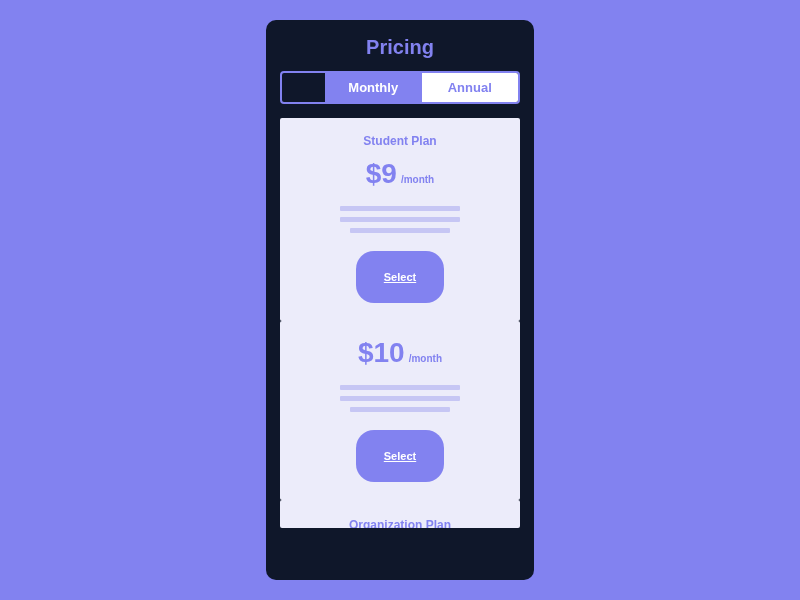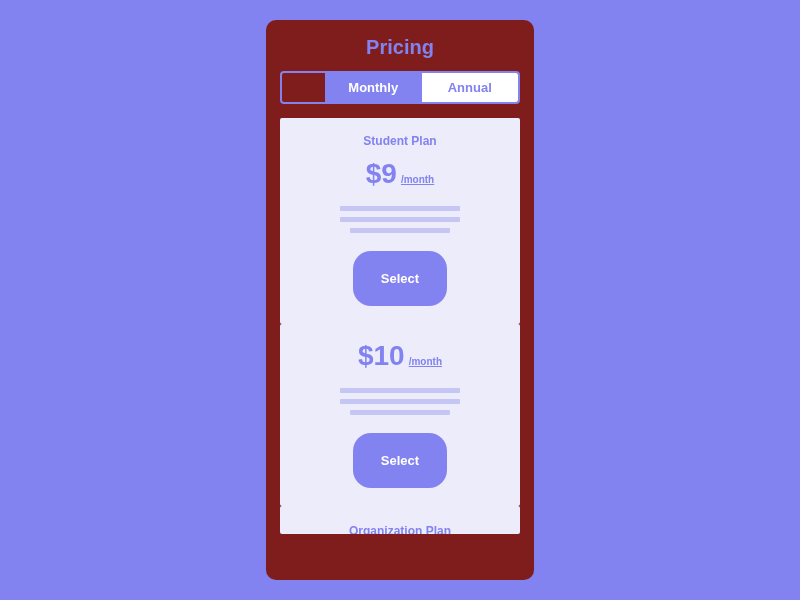--- a/index.html
+++ b/index.html
@@ -13,21 +13,21 @@
       background: #8282f0;
       display: flex;
       align-items: center;
       justify-content: center;
       font-family: -apple-system, BlinkMacSystemFont, "Segoe UI", Arial, sans-serif;
       overflow: hidden;
     }
     .phone-card {
       width: 268px;
       height: 560px;
-      background: #7f1d1d;
+      background: #0f172a;
       border-radius: 10px;
       padding: 16px 14px;
       overflow: hidden;
       position: relative;
     }
     .title {
       text-align: center;
       color: #8282f0;
       font-size: 20px;
       font-weight: 700;
@@ -83,21 +83,20 @@
     }
     .plan-price {
       color: #8282f0;
       font-size: 28px;
       font-weight: 700;
     }
     .plan-period {
       color: #8282f0;
       font-size: 10px;
       font-weight: 600;
-      text-decoration: underline;
     }
     .plan-lines {
       display: flex;
       flex-direction: column;
       gap: 6px;
       align-items: center;
       margin-bottom: 18px;
     }
     .plan-line {
       height: 5px;
@@ -106,23 +105,24 @@
     }
     .plan-line.w1 { width: 120px; }
     .plan-line.w2 { width: 120px; }
     .plan-line.w3 { width: 100px; }
     .select-btn {
       background: #8282f0;
       color: #ffffff;
       border: none;
       border-radius: 18px;
       padding: 20px 28px;
-      font-size: 13px;
+      font-size: 11px;
       font-weight: 700;
       cursor: pointer;
+      text-decoration: underline;
     }
     .plan-card.partial {
       padding-bottom: 12px;
       height: 28px;
       overflow: hidden;
     }
     .plan-card.partial .plan-name {
       margin-top: 2px;
     }
   </style>

